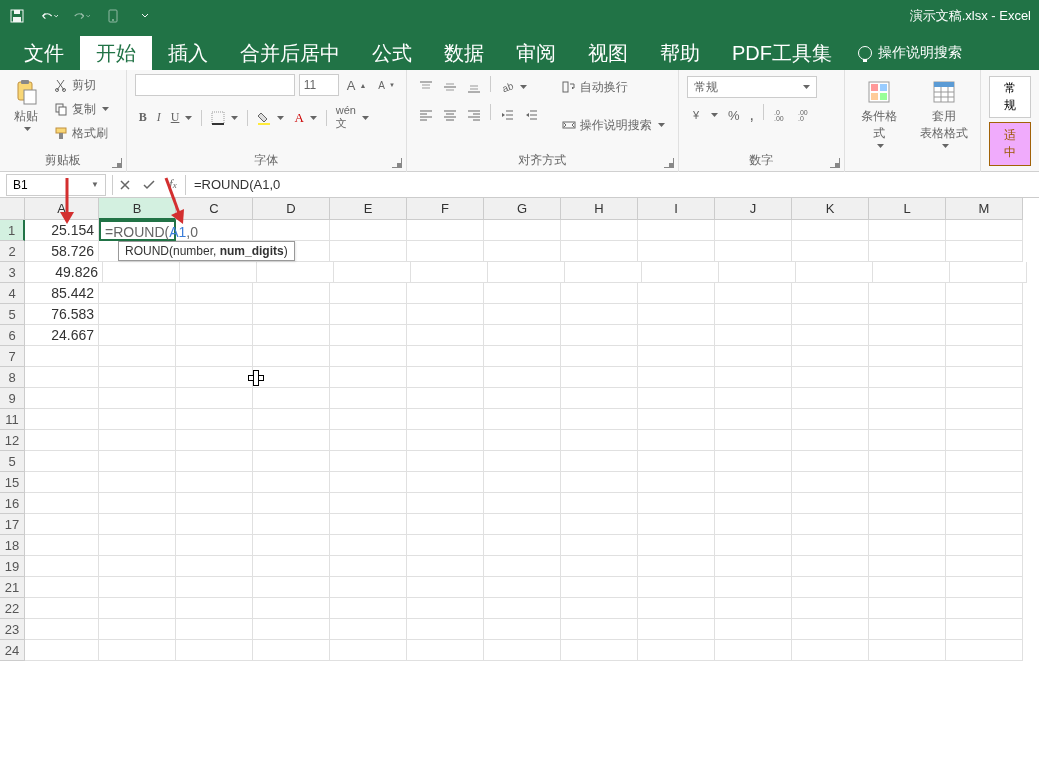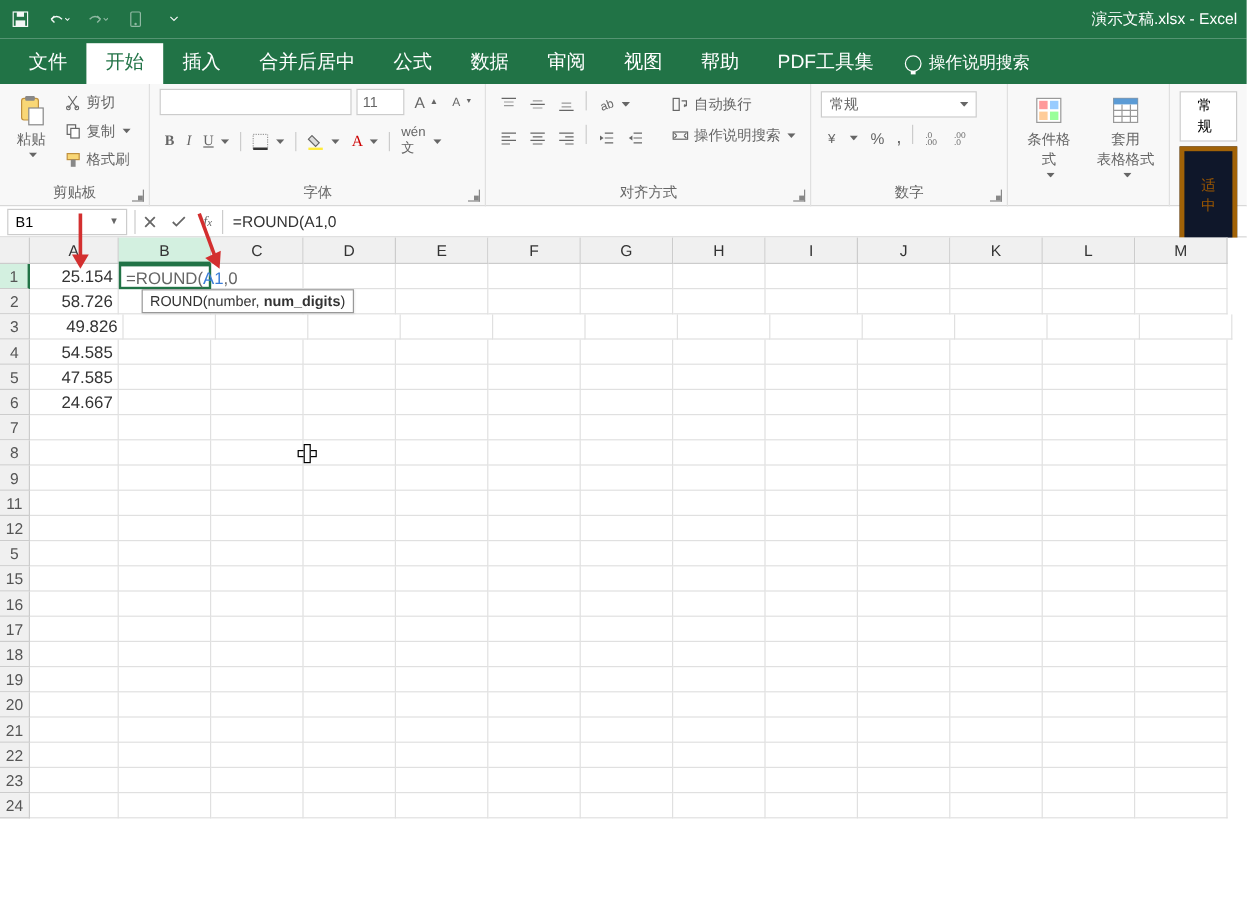--- a/index.html
+++ b/index.html
@@ -7,21 +7,21 @@
     
     
     .titlebar { height: 32px; background: #217346; display: flex; align-items: center; padding: 0 8px; color: #fff; position: relative; }
     .qat { display: flex; align-items: center; gap: 14px; }
     .qat-btn { width: 18px; height: 18px; display: flex; align-items: center; justify-content: center; color: #fff; cursor: pointer; opacity: 0.95; }
     .qat-btn.dim { opacity: 0.5; }
     .title-text { position: absolute; right: 8px; font-size: 13px; color: #fff; }
     
     
     .tabs { height: 38px; background: #217346; display: flex; align-items: flex-end; padding-left: 8px; }
-    .tab { padding: 0 16px; height: 34px; line-height: 34px; color: #fff; font-size: 16px; cursor: pointer; }
+    .tab { padding: 0 16px; height: 34px; line-height: 34px; color: #fff; font-size: 20px; cursor: pointer; }
     .tab.active { background: #fff; color: #217346; }
     .tell-me { display: flex; align-items: center; color: #fff; padding: 0 10px; height: 34px; font-size: 14px; gap: 6px; }
     .bulb { width: 14px; height: 14px; border: 1px solid #fff; border-radius: 50%; position: relative; }
     .bulb::after { content: ""; position: absolute; width: 4px; height: 3px; background: #fff; left: 4px; bottom: -3px; }
     
     
     .ribbon { height: 102px; background: #f8f8f8; border-bottom: 1px solid #d0d0d0; display: flex; }
     .group { border-right: 1px solid #e0e0e0; padding: 4px 8px; display: flex; flex-direction: column; position: relative; height: 102px; }
     .group-label { position: absolute; bottom: 3px; left: 0; right: 0; text-align: center; font-size: 12px; color: #666; }
     .group-body { flex: 1; display: flex; gap: 6px; }
@@ -305,21 +305,21 @@
           <span class="btn">
               <svg class="ic" viewBox="0 0 14 14">
                 <path d="M2 7 L5 5 L5 9 Z" fill="#666"></path>
                 <line x1="6" y1="3" x2="13" y2="3" stroke="#666"></line>
                 <line x1="6" y1="7" x2="13" y2="7" stroke="#666"></line>
                 <line x1="6" y1="11" x2="13" y2="11" stroke="#666"></line>
               </svg>
             </span>
         </div>
       </div>
-      <div class="vstack" style="gap:4px;padding-top:2px;margin-left:10px">
+      <div class="vstack" style="gap:16px;padding-top:2px;margin-left:10px">
         <div class="btn">
           <svg class="ic" viewBox="0 0 14 14">
               <rect x="1" y="2" width="5" height="10" fill="none" stroke="#666"></rect>
               <path d="M8 4 L12 4 L12 8 L10 8 M10 8 L11 7 M10 8 L11 9" fill="none" stroke="#666"></path>
             </svg>
           <span>自动换行</span>
         </div>
         <div class="btn">
           <svg class="ic" viewBox="0 0 14 14">
               <rect x="1" y="4" width="12" height="6" fill="none" stroke="#666"></rect>
@@ -410,21 +410,21 @@
             <path d="M0 0 L3.5 4 L7 0" fill="#666"></path>
           </svg>
       </div>
     </div>
   </div>
 
   <div class="group" style="flex:1;border-right:none">
     <div class="group-body">
       <div class="vstack" style="gap:4px;padding-top:2px">
         <div style="border:1px solid #ccc;padding:3px 14px;background:#fff"><span>常规</span></div>
-        <div style="border:4px solid #a16207;padding:20px 14px;background:#0f172a;color:#9c5700"><span>适中</span></div>
+        <div style="border:1px solid #a16207;padding:4px 14px;background:#f0abfc;color:#9c5700"><span>适中</span></div>
       </div>
     </div>
   </div>
 </div>
 
 <div class="formula-bar">
   <div class="name-box">
     <span>B1</span>
     <span class="dd-tri">▼</span>
   </div>
@@ -505,37 +505,37 @@
         <div class="cell" style="width:77px"></div>
         <div class="cell" style="width:77px"></div>
         <div class="cell" style="width:77px"></div>
         <div class="cell" style="width:77px"></div>
         <div class="cell" style="width:77px"></div>
         <div class="cell" style="width:77px"></div>
         <div class="cell" style="width:77px"></div>
       </div>
       <div style="display:flex">
         <div class="row-h">4</div>
-        <div class="cell num" style="width:74px">54.585</div>
+        <div class="cell num" style="width:74px">85.442</div>
         <div class="cell" style="width:77px"></div>
         <div class="cell" style="width:77px"></div>
         <div class="cell" style="width:77px"></div>
         <div class="cell" style="width:77px"></div>
         <div class="cell" style="width:77px"></div>
         <div class="cell" style="width:77px"></div>
         <div class="cell" style="width:77px"></div>
         <div class="cell" style="width:77px"></div>
         <div class="cell" style="width:77px"></div>
         <div class="cell" style="width:77px"></div>
         <div class="cell" style="width:77px"></div>
         <div class="cell" style="width:77px"></div>
       </div>
       <div style="display:flex">
         <div class="row-h">5</div>
-        <div class="cell num" style="width:74px">47.585</div>
+        <div class="cell num" style="width:74px">76.583</div>
         <div class="cell" style="width:77px"></div>
         <div class="cell" style="width:77px"></div>
         <div class="cell" style="width:77px"></div>
         <div class="cell" style="width:77px"></div>
         <div class="cell" style="width:77px"></div>
         <div class="cell" style="width:77px"></div>
         <div class="cell" style="width:77px"></div>
         <div class="cell" style="width:77px"></div>
         <div class="cell" style="width:77px"></div>
         <div class="cell" style="width:77px"></div>
@@ -713,36 +713,20 @@
         <div class="cell" style="width:77px"></div>
         <div class="cell" style="width:77px"></div>
         <div class="cell" style="width:77px"></div>
         <div class="cell" style="width:77px"></div>
         <div class="cell" style="width:77px"></div>
         <div class="cell" style="width:77px"></div>
         <div class="cell" style="width:77px"></div>
       </div>
       <div style="display:flex">
         <div class="row-h">19</div>
-        <div class="cell" style="width:74px"></div>
-        <div class="cell" style="width:77px"></div>
-        <div class="cell" style="width:77px"></div>
-        <div class="cell" style="width:77px"></div>
-        <div class="cell" style="width:77px"></div>
-        <div class="cell" style="width:77px"></div>
-        <div class="cell" style="width:77px"></div>
-        <div class="cell" style="width:77px"></div>
-        <div class="cell" style="width:77px"></div>
-        <div class="cell" style="width:77px"></div>
-        <div class="cell" style="width:77px"></div>
-        <div class="cell" style="width:77px"></div>
-        <div class="cell" style="width:77px"></div>
-      </div>
-      <div style="display:flex">
-        <div class="row-h">20</div>
         <div class="cell" style="width:74px"></div>
         <div class="cell" style="width:77px"></div>
         <div class="cell" style="width:77px"></div>
         <div class="cell" style="width:77px"></div>
         <div class="cell" style="width:77px"></div>
         <div class="cell" style="width:77px"></div>
         <div class="cell" style="width:77px"></div>
         <div class="cell" style="width:77px"></div>
         <div class="cell" style="width:77px"></div>
         <div class="cell" style="width:77px"></div>

